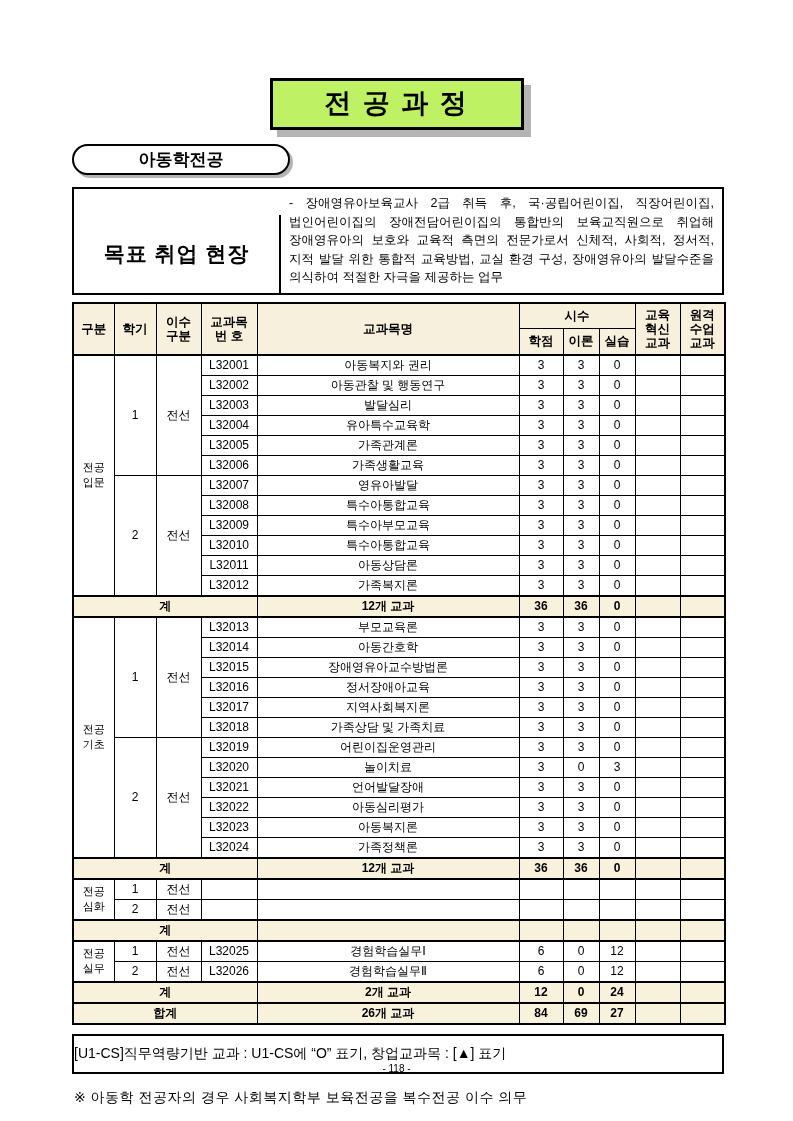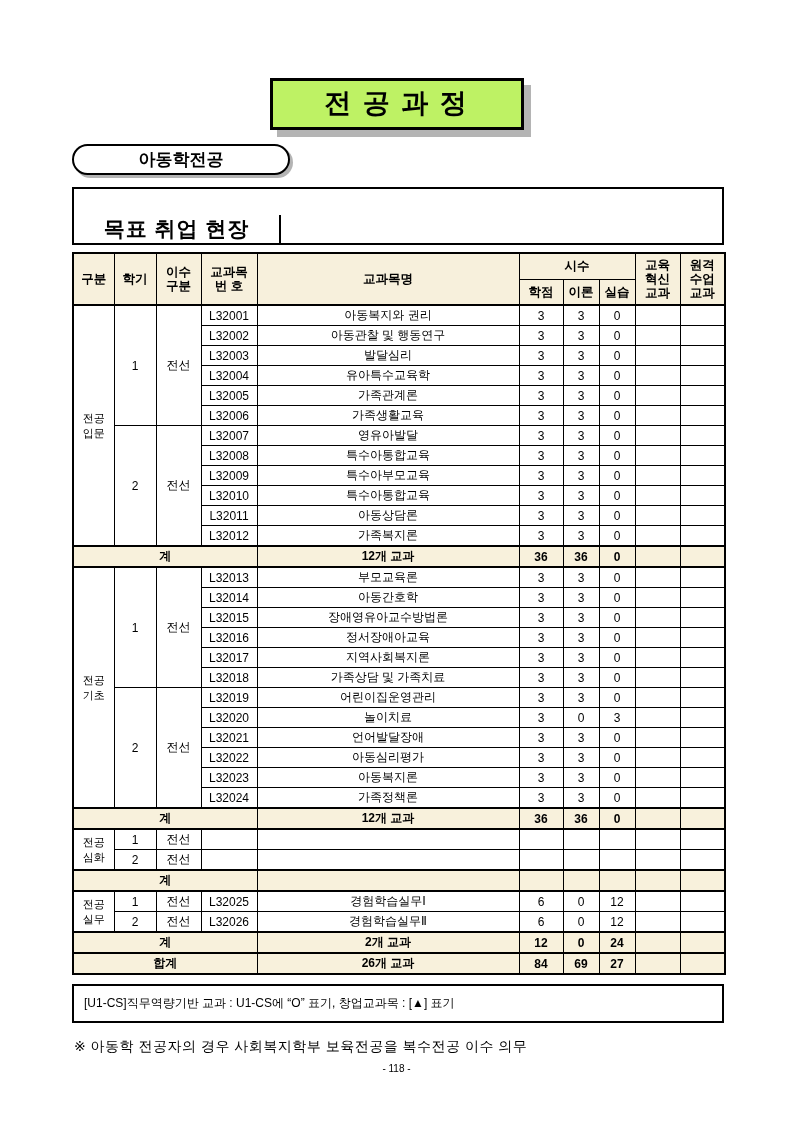--- a/index.html
+++ b/index.html
@@ -92,22 +92,22 @@
     font-weight: bold;
     border-top: 2px solid #000;
     border-bottom: 2px solid #000;
     height: 21px;
   }
   
   .legend {
     margin: 9px 0 0 72px;
     width: 652px;
     border: 2px solid #000;
-    padding: 9px 10px;
-    font-size: 12px;
+    padding: 9px 0;
+    font-size: 14px;
   }
   .note {
     margin: 15px 0 0 74px;
     font-size: 14px;
     letter-spacing: 0.5px;
   }
   .page-number {
     position: absolute;
     left: 0; right: 0;
     top: 1063px;
@@ -119,20 +119,21 @@
 <body>
 
 <div class="page">
 
   <div class="title-box">전 공 과 정</div>
 
   <div class="badge">아동학전공</div>
 
   <div class="goal">
     <div class="goal-label">목표 취업 현장</div>
+    <div class="goal-desc">- 장애영유아보육교사 2급 취득 후, 국·공립어린이집, 직장어린이집, 법인어린이집의 장애전담어린이집의 통합반의 보육교직원으로 취업해 장애영유아의 보호와 교육적 측면의 전문가로서 신체적, 사회적, 정서적, 지적 발달 위한 통합적 교육방법, 교실 환경 구성, 장애영유아의 발달수준을 의식하여 적절한 자극을 제공하는 업무</div>
   </div>
 
   <table class="curriculum">
     <colgroup>
       <col style="width:41px">
         <col style="width:42px">
         <col style="width:45px">
       <col style="width:56px">
         <col style="width:262px">
         <col style="width:44px">

